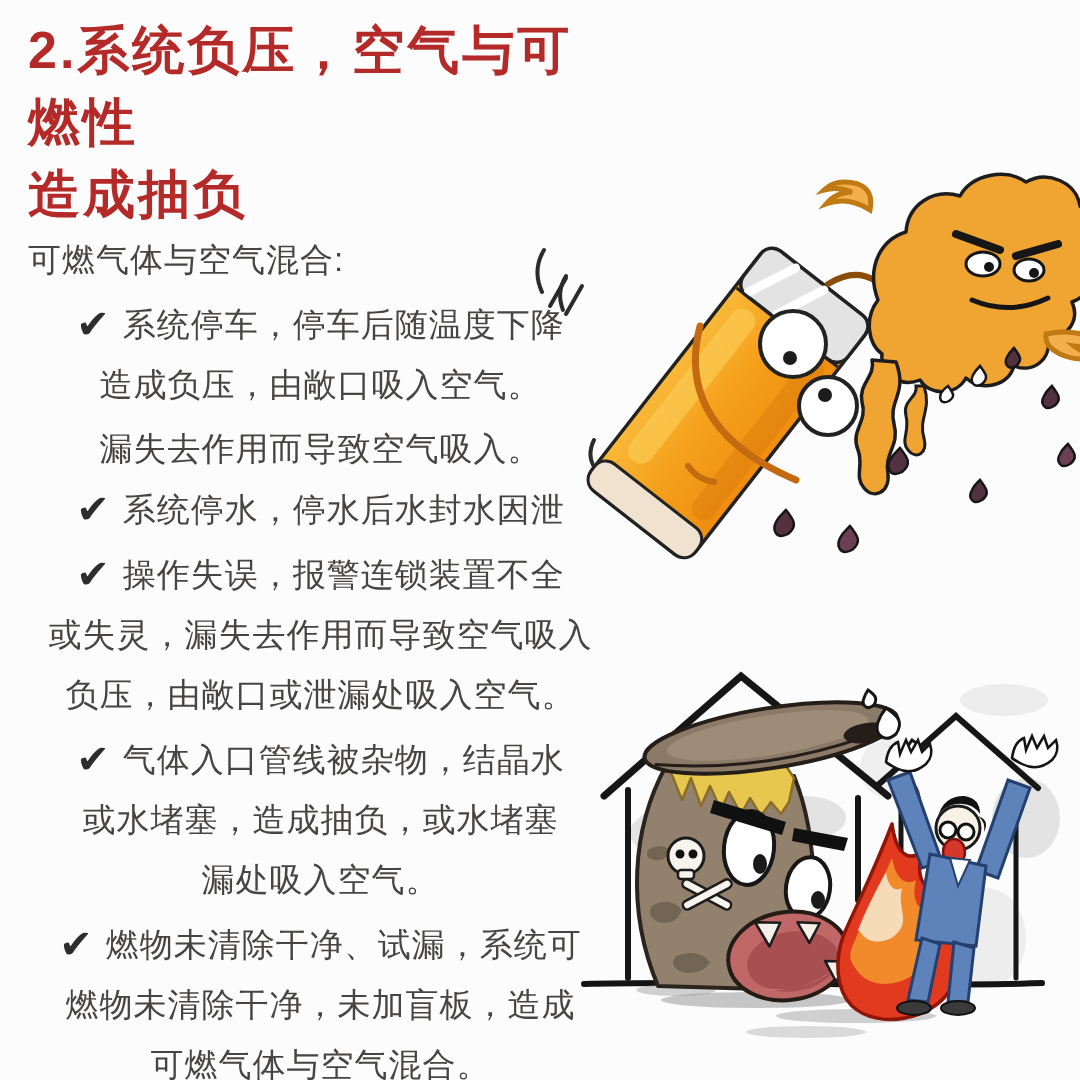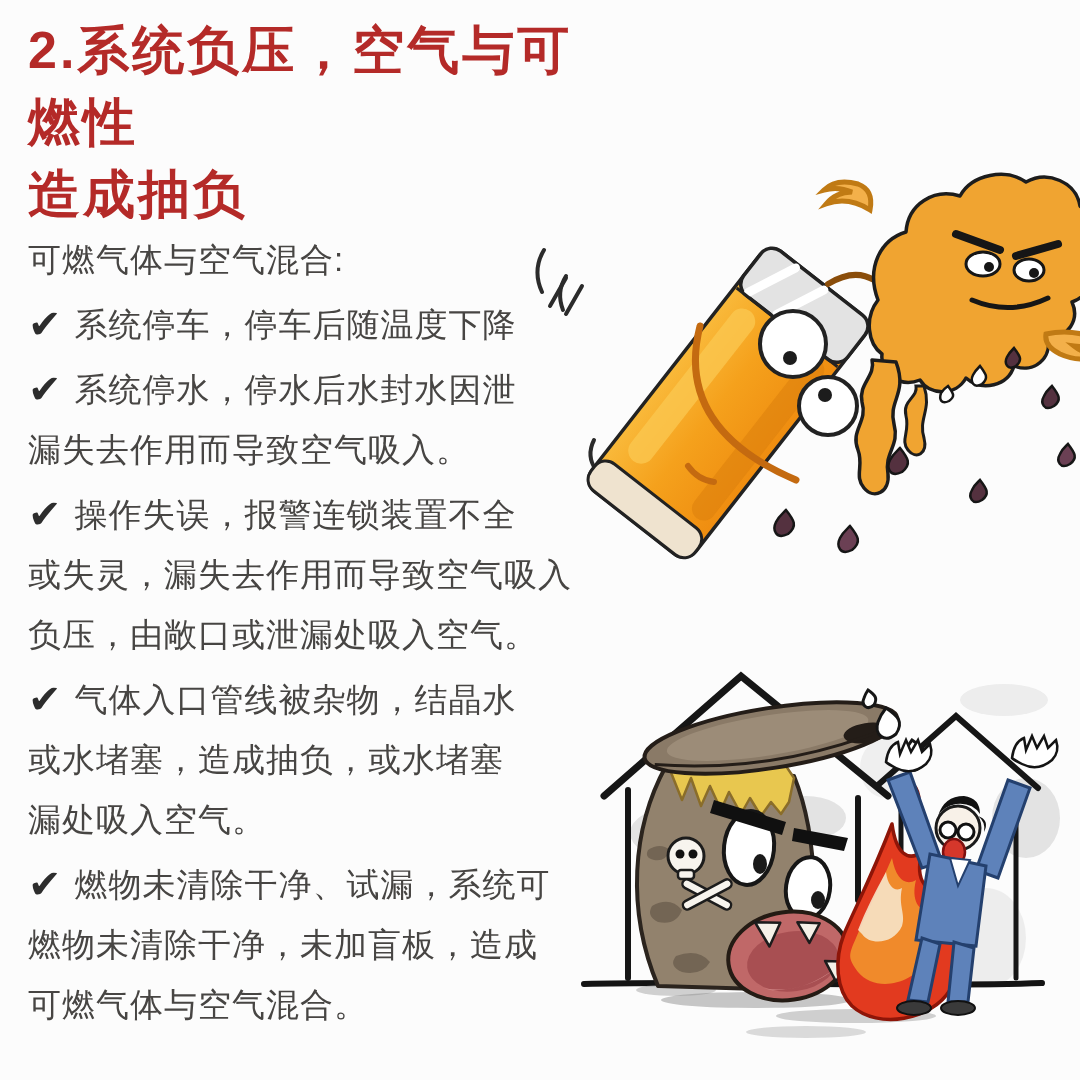--- a/index.html
+++ b/index.html
@@ -41,21 +41,21 @@
   }
   .intro .line{display:block;}
   .bullet{
     margin-top:4px;
     color:var(--ink);
     font-size:33px;
     line-height:60px;
     letter-spacing:1px;
     font-weight:500;
   }
-  .bullet .line{display:block;}
+  .bullet .line{display:block;text-align:center;}
   .check{
     color:var(--check);
     font-size:40px;
     font-weight:700;
     margin-right:12px;
     vertical-align:-2px;
   }
   .art{position:absolute;z-index:1;}
   .art-top{left:528px; top:148px; width:552px; height:424px;}
   .art-bottom{left:556px; top:638px; width:524px; height:442px;}
@@ -71,25 +71,26 @@
       <span class="line">2.系统负压，空气与可燃性</span>
       <span class="line">造成抽负</span>
     </h1>
 
     <p class="intro">
       <span class="line">可燃气体与空气混合:</span>
     </p>
 
     <p class="bullet">
       <span class="line"><span class="check">✔</span><span>系统停车，停车后随温度下降</span></span>
-    </p>
-
-    <p class="bullet">
+      <span class="line">造成负压，由敞口吸入空气。</span>
+    </p>
+
+    <p class="bullet">
+      <span class="line">漏失去作用而导致空气吸入。</span>
       <span class="line"><span class="check">✔</span><span>系统停水，停水后水封水因泄</span></span>
-      <span class="line">漏失去作用而导致空气吸入。</span>
     </p>
 
     <p class="bullet">
       <span class="line"><span class="check">✔</span><span>操作失误，报警连锁装置不全</span></span>
       <span class="line">或失灵，漏失去作用而导致空气吸入</span>
       <span class="line">负压，由敞口或泄漏处吸入空气。</span>
     </p>
 
     <p class="bullet">
       <span class="line"><span class="check">✔</span><span>气体入口管线被杂物，结晶水</span></span>

